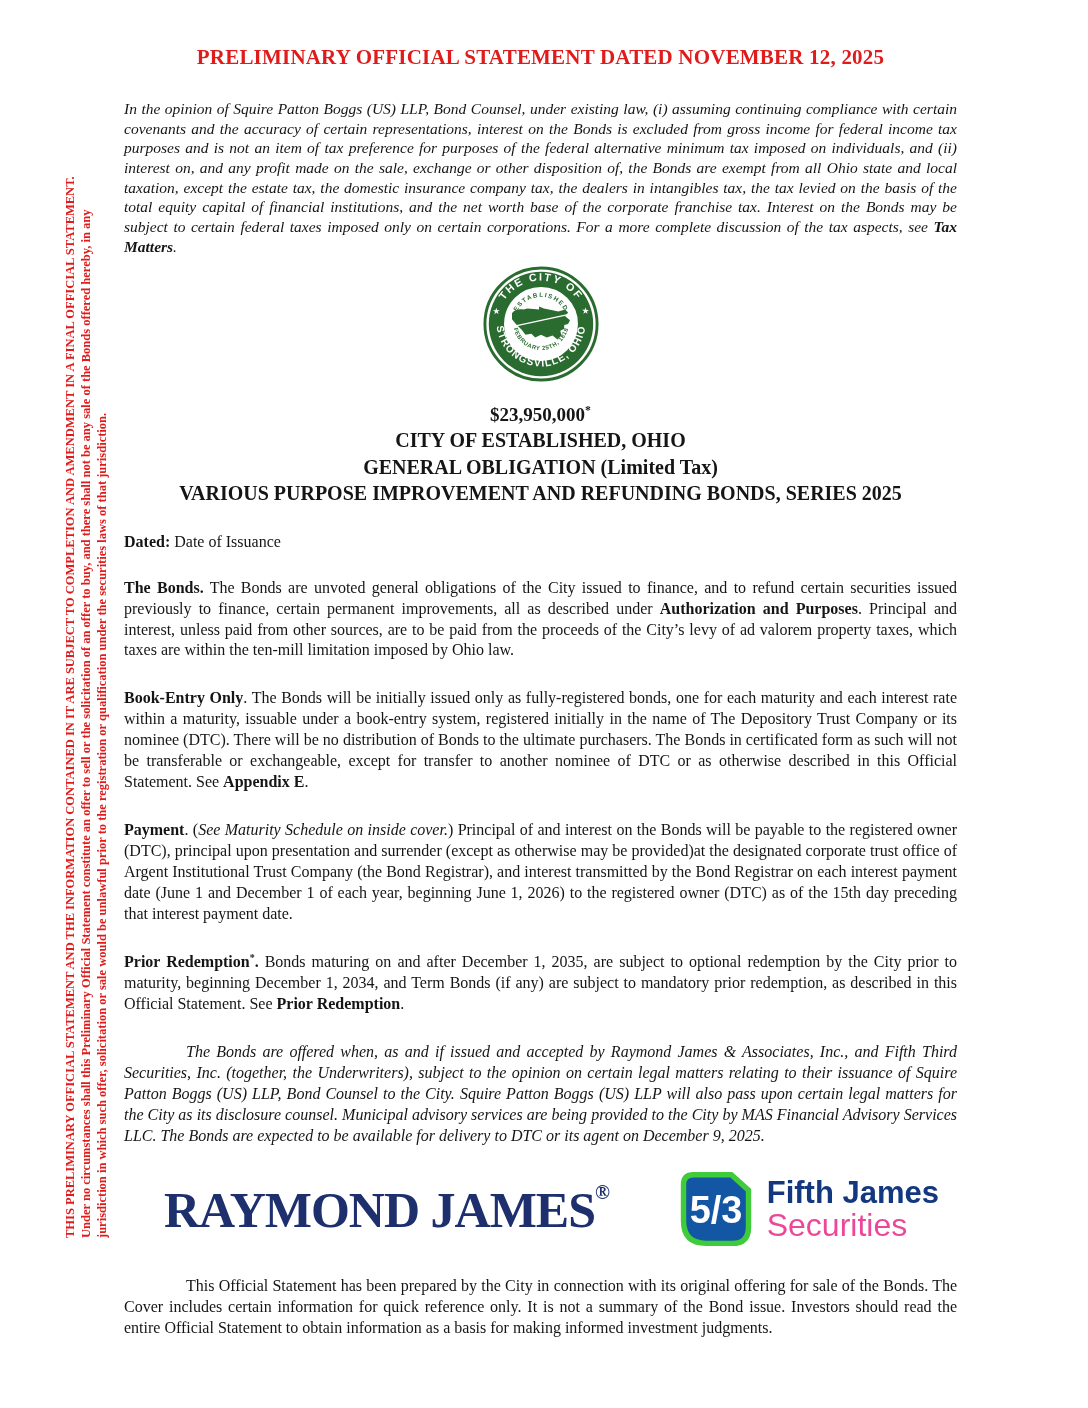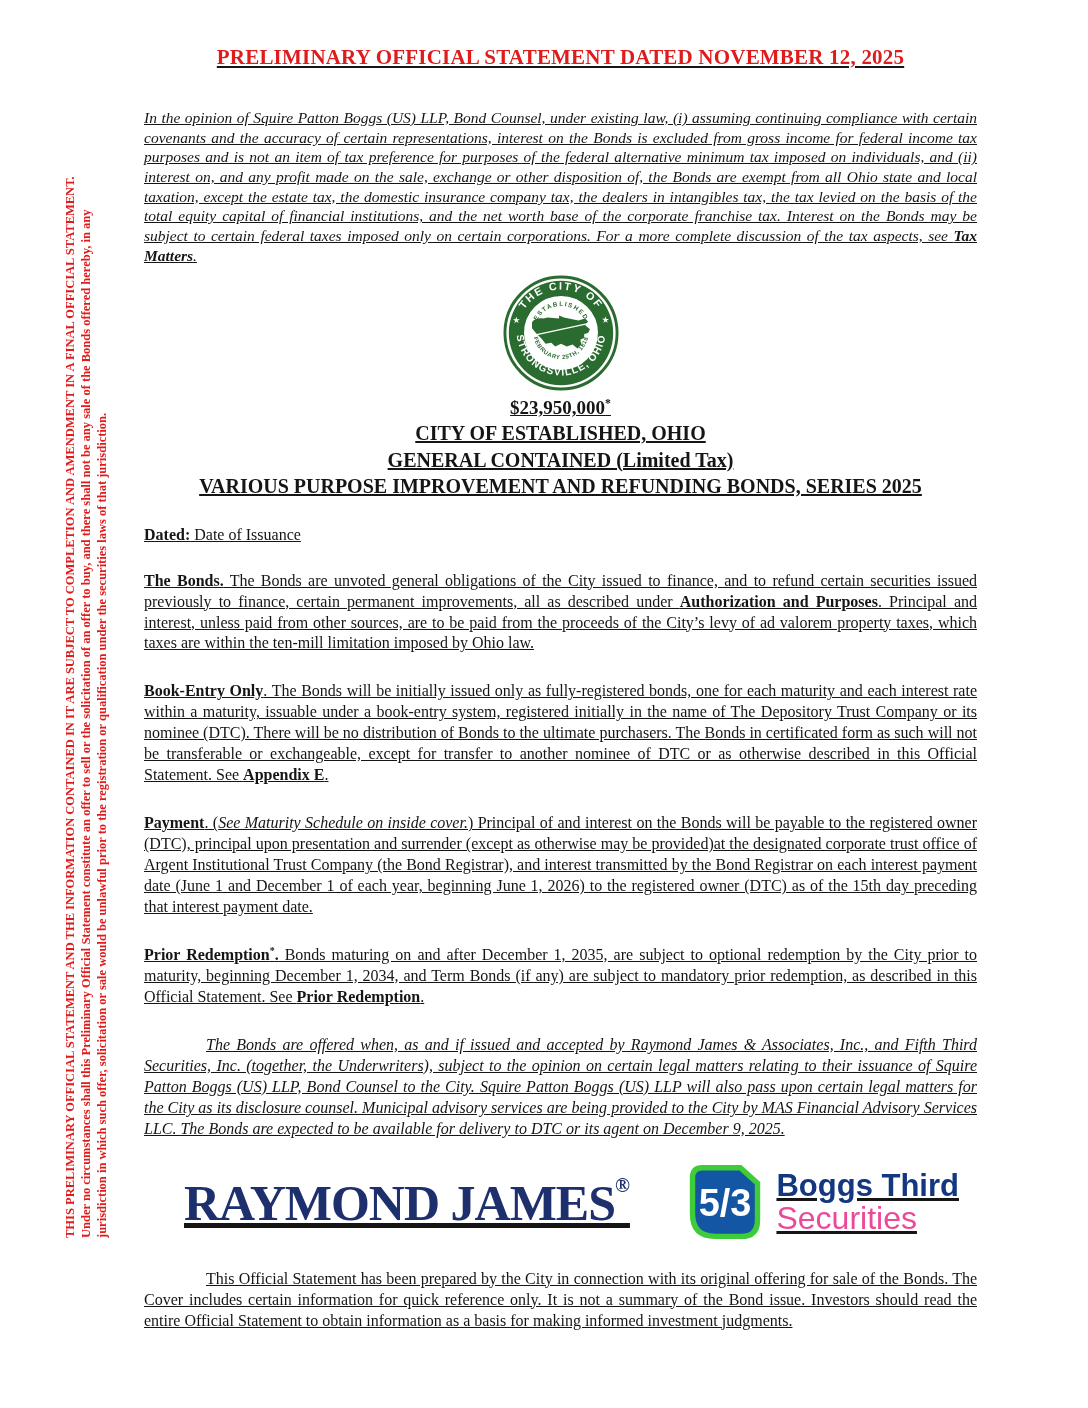--- a/index.html
+++ b/index.html
@@ -5,36 +5,36 @@
   html,body{margin:0;padding:0;background:#ffffff;}
   .page{position:relative;width:1088px;height:1408px;background:#ffffff;
         font-family:"Liberation Serif",serif;color:#151515;overflow:hidden;}
 
   
   .side-notice{position:absolute;left:62px;top:1238px;width:1145px;
                transform:rotate(-90deg);transform-origin:0 0;
                color:#e01b1b;font-weight:bold;font-size:12.5px;line-height:16px;}
   .side-notice div{white-space:nowrap;}
 
-  .content{position:absolute;left:144px;top:0;width:833px;text-decoration:underline;}
+  .content{position:absolute;left:124px;top:0;width:833px;}
 
   .banner{margin-top:45px;text-align:center;color:#e01b1b;font-weight:bold;
           font-size:21px;letter-spacing:0.2px;}
 
   .header-row{margin-top:33px;display:flex;justify-content:space-between;
               align-items:flex-start;font-size:17px;}
   .new-issue{text-decoration:underline;letter-spacing:0.3px;}
   .rating{line-height:1.3;text-align:left;}
 
-  .opinion{margin-top:38px;font-style:italic;font-size:15.5px;line-height:1.27;
+  .opinion{margin-top:29px;font-style:italic;font-size:15.5px;line-height:1.27;
            text-align:justify;}
 
   .seal-wrap{margin-top:10px;text-align:center;}
 
-  .title-block{text-align:center;font-weight:bold;margin-top:0;line-height:1.32;}
+  .title-block{text-align:center;font-weight:bold;margin-top:16px;line-height:1.32;}
   .title-amount{font-size:19px;}
   .title-line{font-size:20px;}
   sup{font-size:62%;vertical-align:super;line-height:0;}
 
   .dated{margin-top:26px;font-size:16px;}
 
   .para{margin-top:27px;font-size:16px;line-height:1.31;text-align:justify;}
   .para.italic{font-style:italic;}
   .indent{text-indent:62px;}
 
@@ -96,21 +96,21 @@
           <textPath href="#arc-in-bottom" startOffset="50%" text-anchor="middle">FEBRUARY 25TH, 1818</textPath>
         </text>
         <path d="M30,49 C32,45 38,44 42,45 L46,44 L58,45 L58,42 L63,44 L78,47 L85,45 L88,48 L85,52 L90,56 L88,60 L84,61 L84,65 L80,67 L81,72 L77,76 L72,72 L66,74 L60,71 L54,74 L50,70 L44,71 L40,66 L34,60 L30,55 Z" fill="#2a6b2f"></path>
         <line x1="29" y1="63" x2="89" y2="50" stroke="#ffffff" stroke-width="1.4"></line>
       </svg>
     </div>
 
     <div class="title-block">
       <div class="title-amount"><span style="font-weight: bold;">$23,950,000</span><sup style="font-weight: bold;">*</sup></div>
       <div class="title-line">CITY OF ESTABLISHED, OHIO</div>
-      <div class="title-line">GENERAL CONTAINED (Limited Tax)</div>
+      <div class="title-line">GENERAL OBLIGATION (Limited Tax)</div>
       <div class="title-line">VARIOUS PURPOSE IMPROVEMENT AND REFUNDING BONDS, SERIES 2025</div>
     </div>
 
     <div class="dated"><span style="font-weight: bold;">Dated:</span><span> Date of Issuance</span></div>
 
     <div class="para"><span style="font-weight: bold;">The Bonds.</span><span>  The Bonds are unvoted general obligations of the City issued to finance, and to refund certain securities issued previously to finance, certain permanent improvements, all as described under </span><span style="font-weight: bold;">Authorization and Purposes</span><span>.  Principal and interest, unless paid from other sources, are to be paid from the proceeds of the City’s levy of ad valorem property taxes, which taxes are within the ten-mill limitation imposed by Ohio law.</span></div>
 
     <div class="para"><span style="font-weight: bold;">Book-Entry Only</span><span>.  The Bonds will be initially issued only as fully-registered bonds, one for each maturity and each interest rate within a maturity, issuable under a book-entry system, registered initially in the name of The Depository Trust Company or its nominee (DTC).  There will be no distribution of Bonds to the ultimate purchasers.  The Bonds in certificated form as such will not be transferable or exchangeable, except for transfer to another nominee of DTC or as otherwise described in this Official Statement.  See </span><span style="font-weight: bold;">Appendix E</span><span>.</span></div>
 
     <div class="para"><span style="font-weight: bold;">Payment</span><span>.  (</span><span style="font-style: italic;">See Maturity Schedule on inside cover.</span><span>)  Principal of and interest on the Bonds will be payable to the registered owner (DTC), principal upon presentation and surrender (except as otherwise may be provided)at the designated corporate trust office of Argent Institutional Trust Company (the Bond Registrar), and interest transmitted by the Bond Registrar on each interest payment date (June 1 and December 1 of each year, beginning June 1, 2026) to the registered owner (DTC) as of the 15th day preceding that interest payment date.</span></div>
@@ -122,21 +122,21 @@
     <div class="logo-row">
       <div class="rj-logo">
         <span>RAYMOND JAMES</span><span class="reg">®</span>
       </div>
       <div class="ft-logo">
         <svg width="74" height="78" viewBox="0 0 82 86">
           <path d="M16,4 H58 L77,21 V62 Q77,80 59,80 H30 Q5,80 5,55 V15 Q5,4 16,4 Z" fill="#1356a4" stroke="#3fcb3a" stroke-width="6"></path>
           <text x="41" y="57" text-anchor="middle" font-family="Liberation Sans, sans-serif" font-size="42" font-weight="bold" fill="#ffffff">5/3</text>
         </svg>
         <div class="ft-text">
-          <div class="ft-line1">Boggs Third</div>
+          <div class="ft-line1">Fifth James</div>
           <div class="ft-line2">Securities</div>
         </div>
       </div>
     </div>
 
     <div class="para indent"><span>This Official Statement has been prepared by the City in connection with its original offering for sale of the Bonds.  The Cover includes certain information for quick reference only.  It is not a summary of the Bond issue.  Investors should read the entire Official Statement to obtain information as a basis for making informed investment judgments.</span></div>
 
   </div>
 </div>
 

